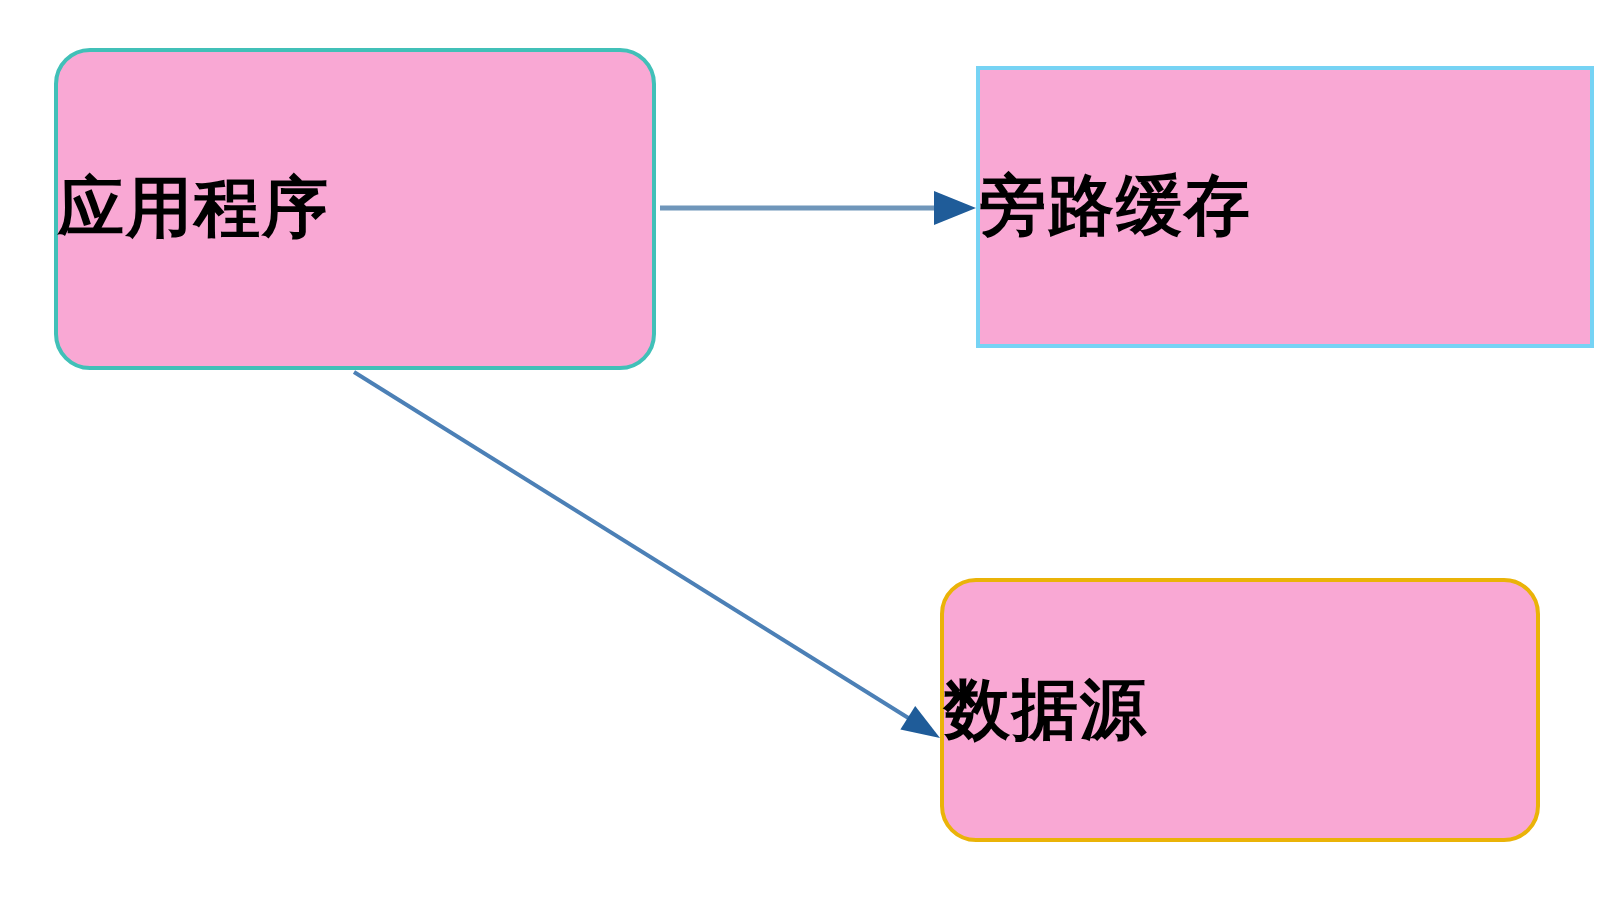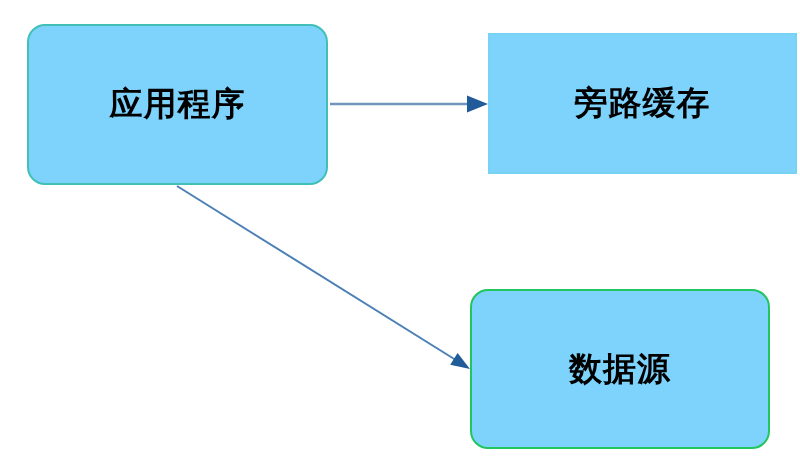--- a/index.html
+++ b/index.html
@@ -12,22 +12,21 @@
     width: 800px;
     height: 462px;
     background: #ffffff;
     overflow: hidden;
     font-family: "Liberation Sans", sans-serif;
   }
   .node {
     position: absolute;
     display: flex;
     align-items: center;
-    justify-content: center;
-    background: #7dd3fc;
+    background: #f9a8d4;
     box-sizing: border-box;
   }
   .node-label {
     font-size: 33px;
     font-weight: bold;
     color: #000000;
     letter-spacing: 1px;
     white-space: nowrap;
   }
   .node-app {
@@ -43,22 +42,22 @@
     top: 33px;
     width: 309px;
     height: 141px;
     border: 2px solid #76d3f4;
     border-radius: 0;
   }
   .node-datasource {
     left: 470px;
     top: 289px;
     width: 300px;
-    height: 160px;
-    border: 2px solid #22c55e;
+    height: 132px;
+    border: 2px solid #eab308;
     border-radius: 18px;
   }
   .edges-layer {
     position: absolute;
     left: 0;
     top: 0;
     width: 800px;
     height: 462px;
     pointer-events: none;
   }

